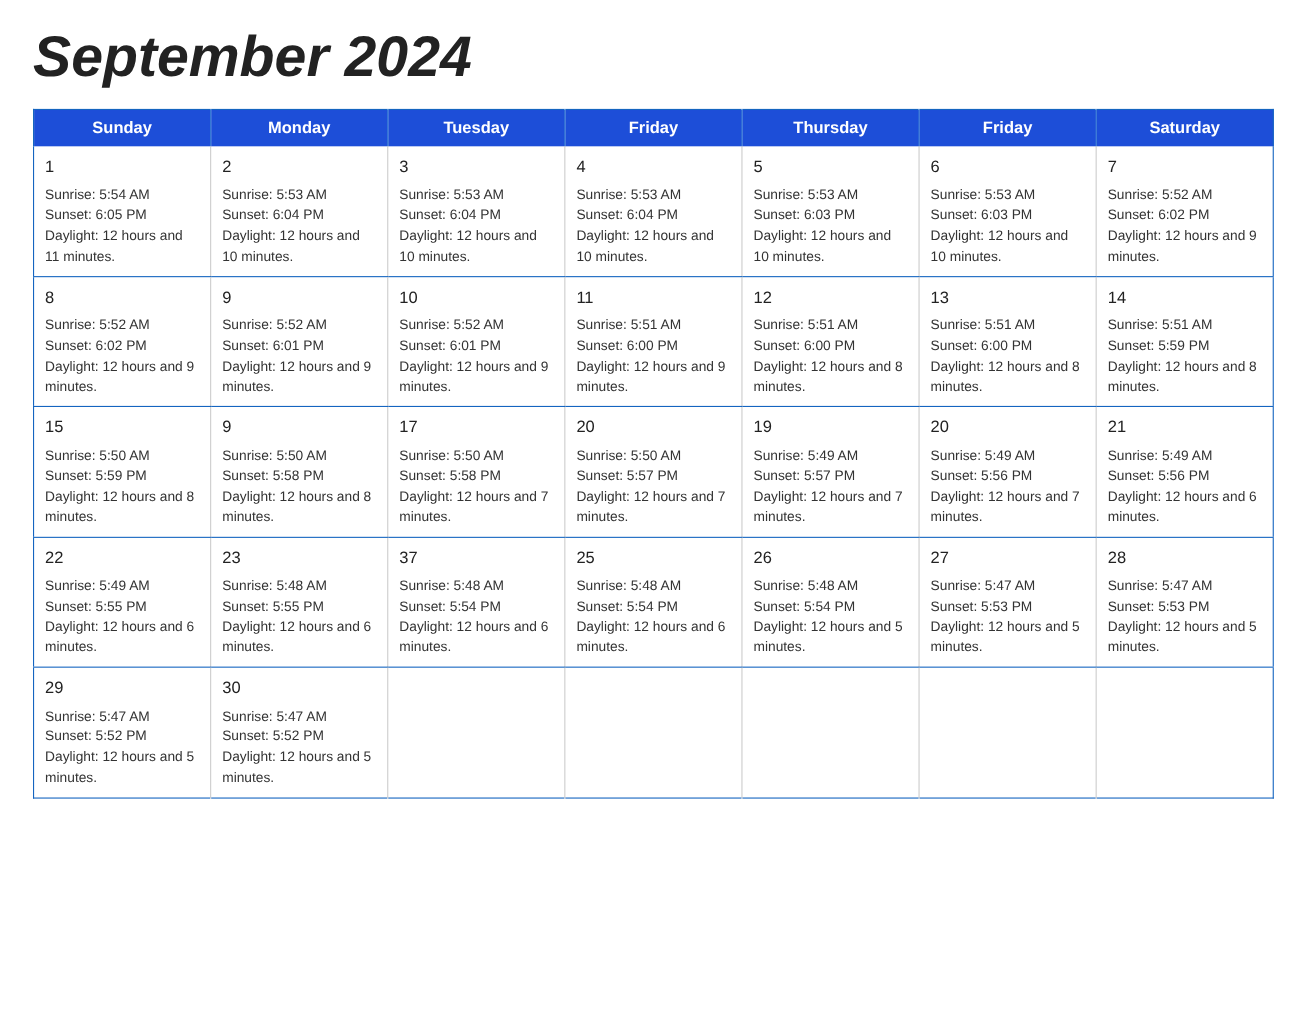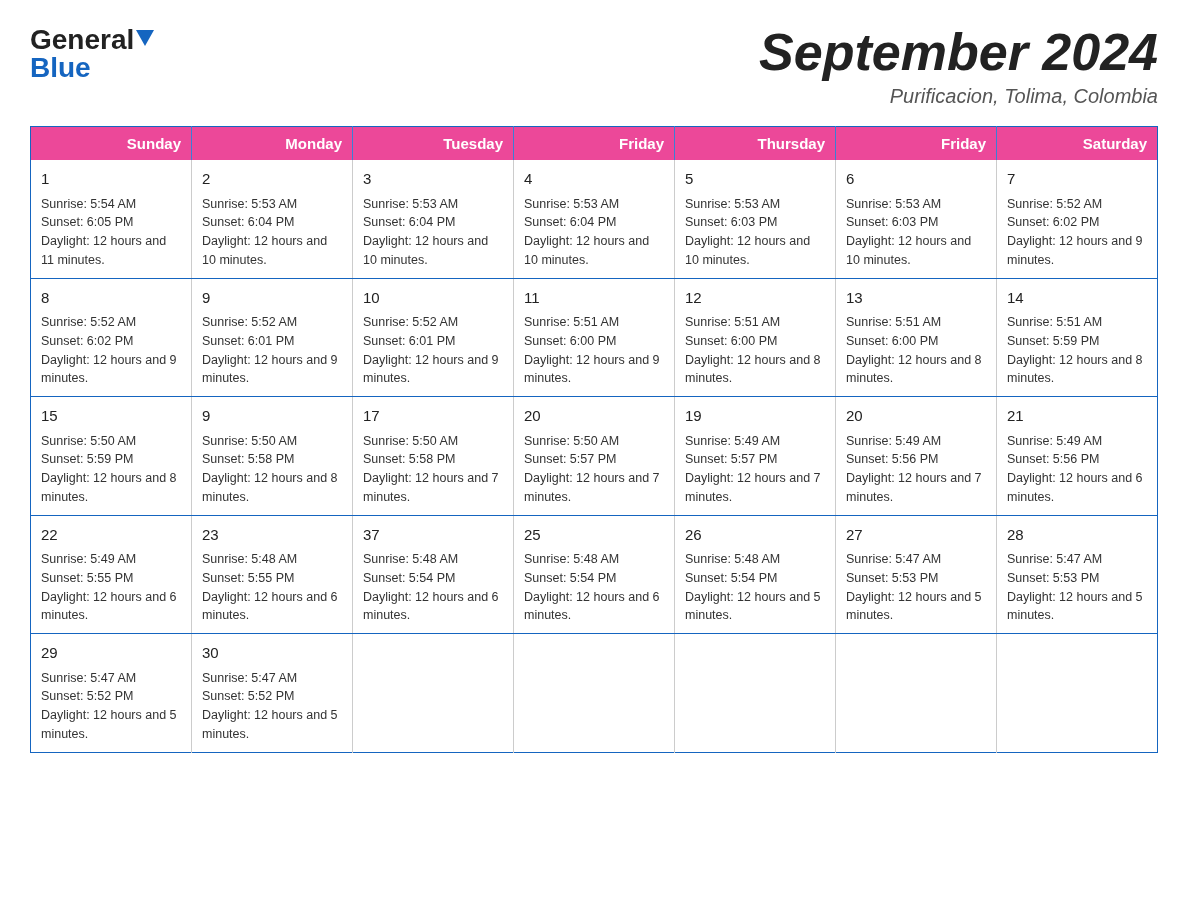--- a/index.html
+++ b/index.html
@@ -34,26 +34,26 @@
       font-size: 20px;
       color: #555;
       margin-top: 4px;
     }
     .calendar-table {
       width: 100%;
       border-collapse: collapse;
       border: 1px solid #1565c0;
     }
     .calendar-table th {
-      background-color: #ec4899;
+      background-color: #1d4ed8;
       color: #ffffff;
       font-size: 15px;
       font-weight: bold;
       padding: 8px 10px;
-      text-align: right;
+      text-align: center;
       border-right: 1px solid #3a7fd5;
     }
     .calendar-table th:last-child {
       border-right: none;
     }
     .calendar-table td {
       vertical-align: top;
       padding: 8px 10px;
       font-size: 12.5px;
       border-right: 1px solid #ccc;
@@ -86,34 +86,22 @@
     .logo-wrapper {
       display: flex;
       align-items: center;
       gap: 0px;
     }
   </style>
 </head>
 <body>
 
 <div class="header-area">
-  <div class="logo">
-    <div class="logo-wrapper">
-      <span style="font-size:28px;font-weight:bold;color:#222;">General</span>
-      <span style="display:inline-block;margin-left:2px;margin-bottom:-2px;">
-        <svg width="18" height="18" viewBox="0 0 18 18">
-          <polygon points="0,0 18,0 9,16" fill="#1565c0"></polygon>
-        </svg>
-      </span>
-    </div>
-    <span style="font-size:28px;font-weight:bold;color:#1565c0;display:block;margin-top:-4px;">Blue</span>
-  </div>
   <div class="title-area">
     <div class="month-title">September 2024</div>
-    <div class="location-title">Purificacion, Tolima, Colombia</div>
   </div>
 </div>
 
 <table class="calendar-table">
   <thead>
     <tr>
     <th>Sunday</th>
         <th>Monday</th>
         <th>Tuesday</th>
         <th>Friday</th>

